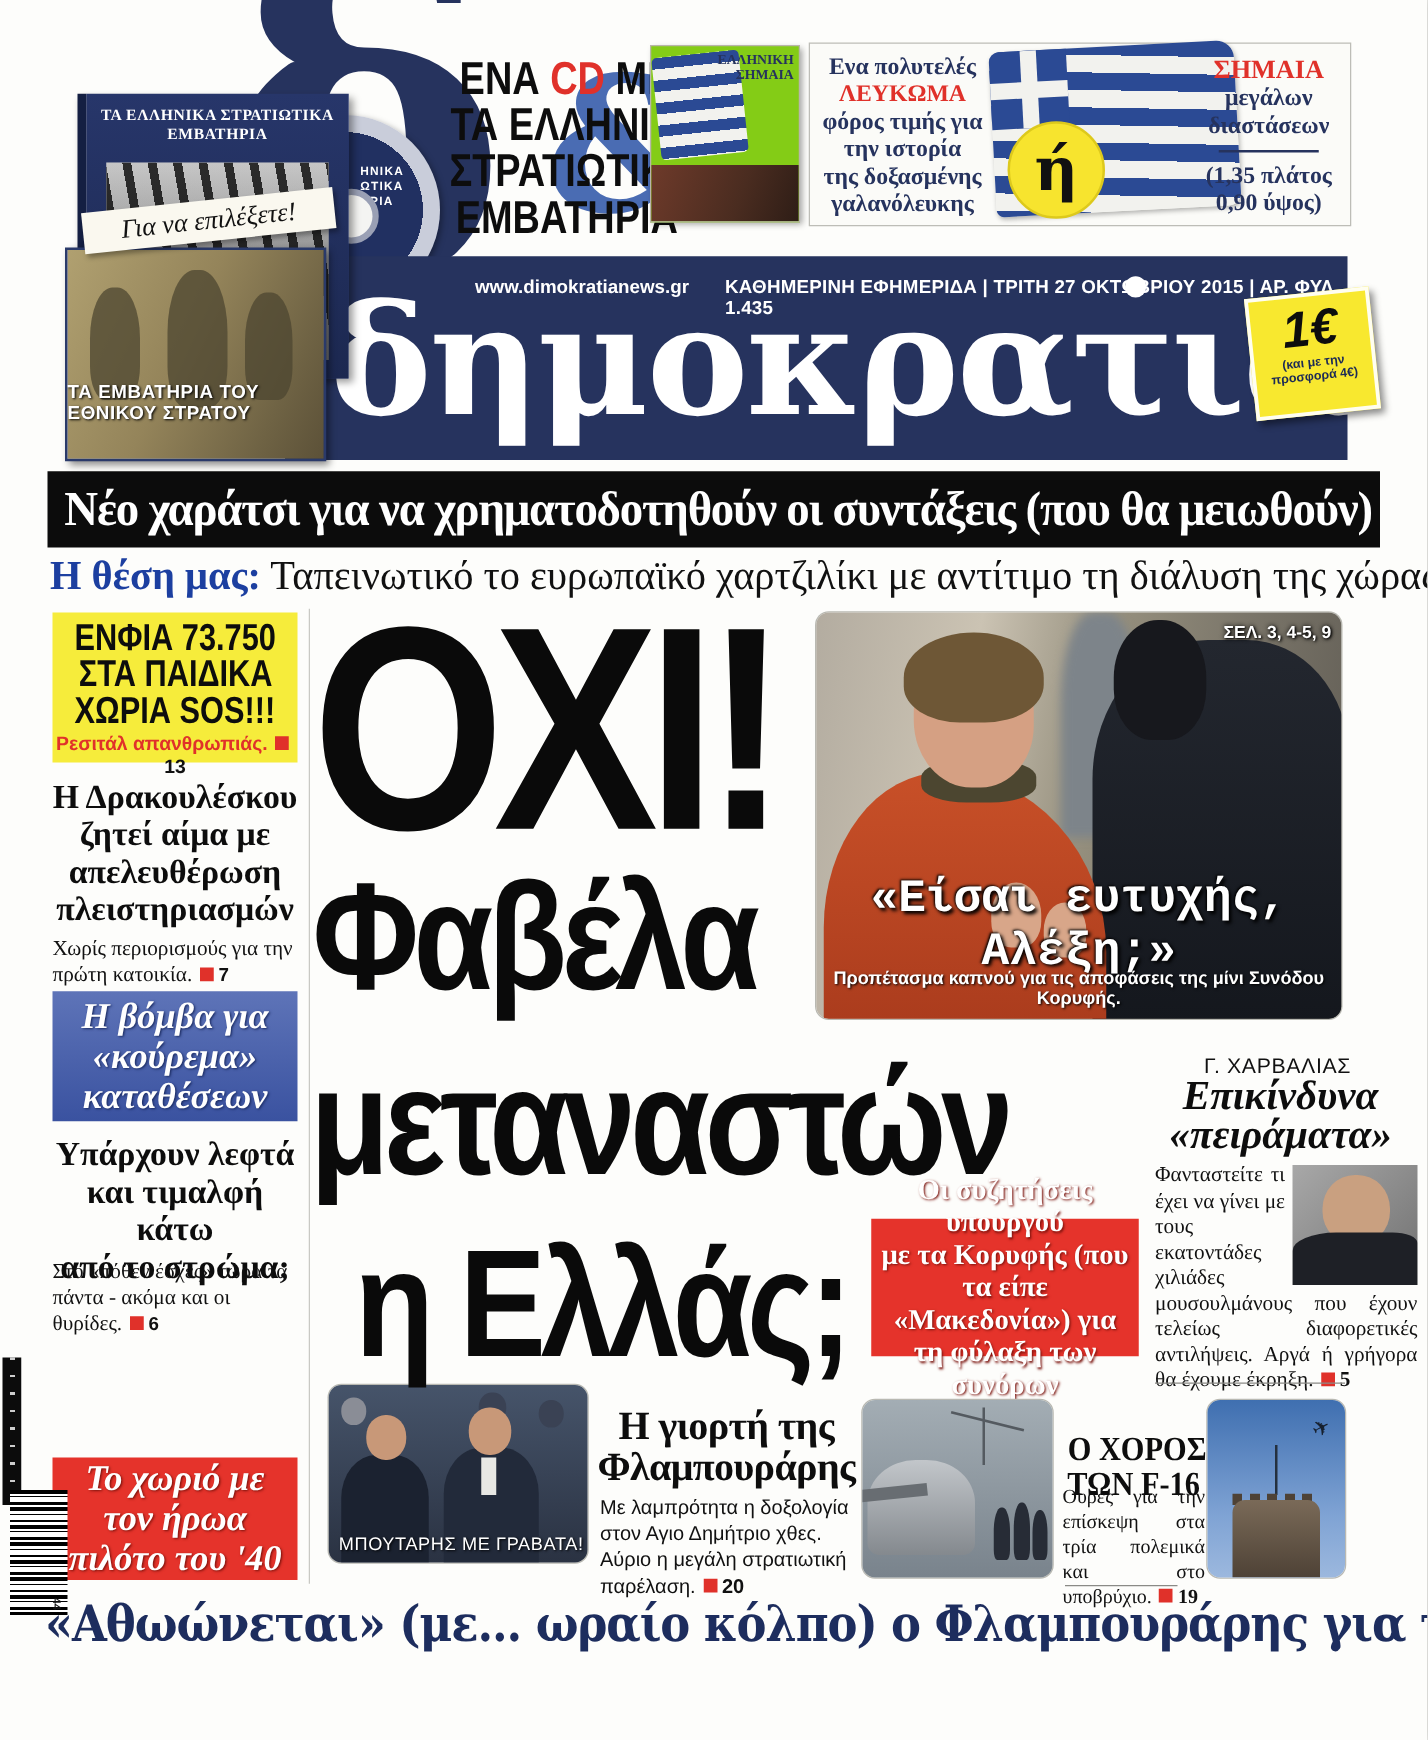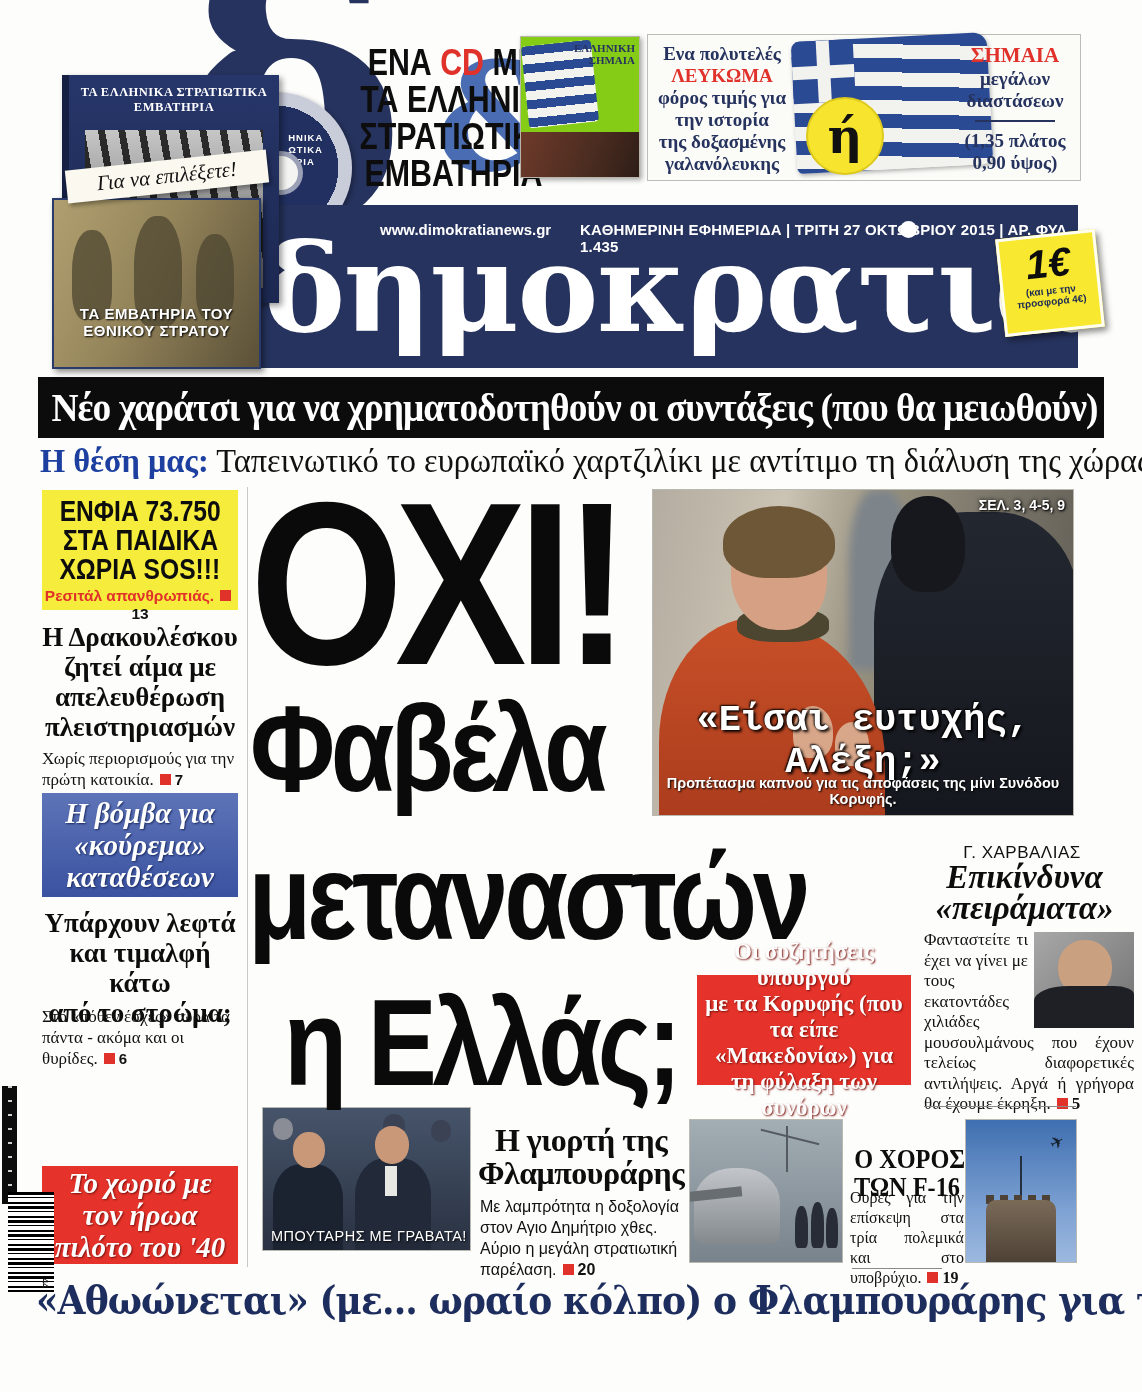--- a/index.html
+++ b/index.html
@@ -26,21 +26,21 @@
         background:radial-gradient(circle at 50% 50%, #213061 0 58%, #c9cdda 58% 100%);}
   .cdlabel{position:absolute;left:58%;top:26%;color:#fff;font-weight:bold;font-size:9.5px;line-height:12px;letter-spacing:1px;}
   .cd2{left:182px;top:218px;width:136px;height:136px;
         background:radial-gradient(circle at 50% 50%, #8c7c52 0 58%, #cfc9b4 58% 100%);}
   .ribbon{left:66px;top:160px;width:202px;height:33px;background:#faf8ef;z-index:5;transform:rotate(-6deg);
         box-shadow:2px 3px 4px rgba(0,0,0,.35);display:flex;align-items:center;justify-content:center;}
   .ribbon span{font-family:"Liberation Serif",serif;font-style:italic;font-size:21px;color:#111;}
   .book2{left:52px;top:198px;width:205px;height:167px;z-index:4;border:2px solid #2a3a6a;
         background:linear-gradient(115deg,#b0a070,#94845a 45%,#6f6344 80%,#5c5138);box-shadow:3px 3px 6px rgba(0,0,0,.45);}
   .book2 .fig{position:absolute;border-radius:45% 45% 30% 30%;background:#4c4530;opacity:.75;}
-  .book2 .t{position:absolute;left:0;right:0;bottom:28px;text-align:center;color:#fff;font-weight:bold;
+  .book2 .t{position:absolute;left:0;right:0;bottom:28px;text-align:left;color:#fff;font-weight:bold;
         font-size:15px;line-height:17px;text-shadow:1px 1px 2px #000;letter-spacing:.5px;}
   .cdtext{left:338px;top:44px;width:230px;z-index:4;text-align:center;font-weight:bold;color:#0d0d0d;
         font-size:37px;line-height:37px;}
   .amp{left:436px;top:42px;font-family:"DejaVu Serif",serif;font-weight:bold;font-size:150px;line-height:150px;color:#4a6cb3;z-index:3;}
   .flagbook{left:520px;top:36px;width:118px;height:140px;background:#84cc16;border:1px solid #b9b5aa;z-index:4;
         box-shadow:2px 2px 5px rgba(0,0,0,.35);overflow:hidden;}
   .flagbook .title{position:absolute;right:4px;top:5px;color:#26335e;font-weight:bold;font-size:11px;line-height:12px;text-align:right;font-family:"Liberation Serif",serif;}
   .flagbook .mini{position:absolute;left:4px;top:6px;width:70px;height:82px;transform:rotate(-6deg);
         background:repeating-linear-gradient(180deg,#2b4a94 0 9px,#f2f2ee 9px 18px);border-radius:4px;}
   .flagbook .bottom{position:absolute;left:0;right:0;bottom:0;height:45px;
@@ -90,21 +90,21 @@
   .lsub{font-family:"Liberation Serif",serif;font-size:17px;line-height:21px;color:#111;text-align:left;}
   .lsub b{font-family:"Liberation Sans",sans-serif;font-size:15px;}
   .colorbox{display:flex;flex-direction:column;align-items:center;justify-content:center;
         font-family:Liberation Serif, serif;font-weight:bold;font-style:italic;font-size:29px;line-height:32px;}
   .bluebox{top:793px;height:104px;background:linear-gradient(#5e74b8,#3a52a0);color:#fff;text-shadow:1px 1px 2px #1a2a60;}
   .greenbox{top:1058px;height:100px;background:linear-gradient(#d6e4b4,#c4d69c);color:#121212;}
   .redbox{top:1166px;height:98px;background:#e5332b;color:#fff;text-shadow:1px 1px 2px #7a120c;}
   
   .hl{font-weight:bold;color:#0a0a0a;white-space:nowrap;z-index:4;}
   
-  .ph{overflow:hidden;box-shadow:0 0 0 1px #b9b9b2;}
+  .ph{overflow:hidden;box-shadow:0 0 0 1px #b9b9b2;border-radius:10px;}
   .mainph{left:653px;top:490px;width:420px;height:325px;
         background:linear-gradient(100deg,#b3aca0 0%,#cbc3b3 28%,#96907e 50%,#7b766a 72%,#5f5b53 100%);}
   .mainph .tsibody{position:absolute;right:-6px;top:22px;width:205px;height:310px;background:linear-gradient(#23272f,#14171d);
         border-radius:45% 40% 0 0/36% 30% 0 0;}
   .mainph .tsihead{position:absolute;right:108px;top:6px;width:74px;height:96px;background:#17181d;border-radius:48% 48% 42% 42%;}
   .mainph .bgman{position:absolute;left:196px;top:0;width:62px;height:180px;background:#7d848a;filter:blur(4px);border-radius:40% 40% 0 0;}
   .mainph .merkbody{position:absolute;left:6px;top:128px;width:226px;height:200px;background:linear-gradient(#c85028,#ab3c1d);
         border-radius:42% 58% 0 0/62% 72% 0 0;}
   .mainph .collar{position:absolute;left:84px;top:118px;width:92px;height:34px;background:#4c4630;border-radius:40%;}
   .mainph .merkhead{position:absolute;left:78px;top:28px;width:96px;height:112px;background:#d5a083;border-radius:46% 46% 44% 48%;}

